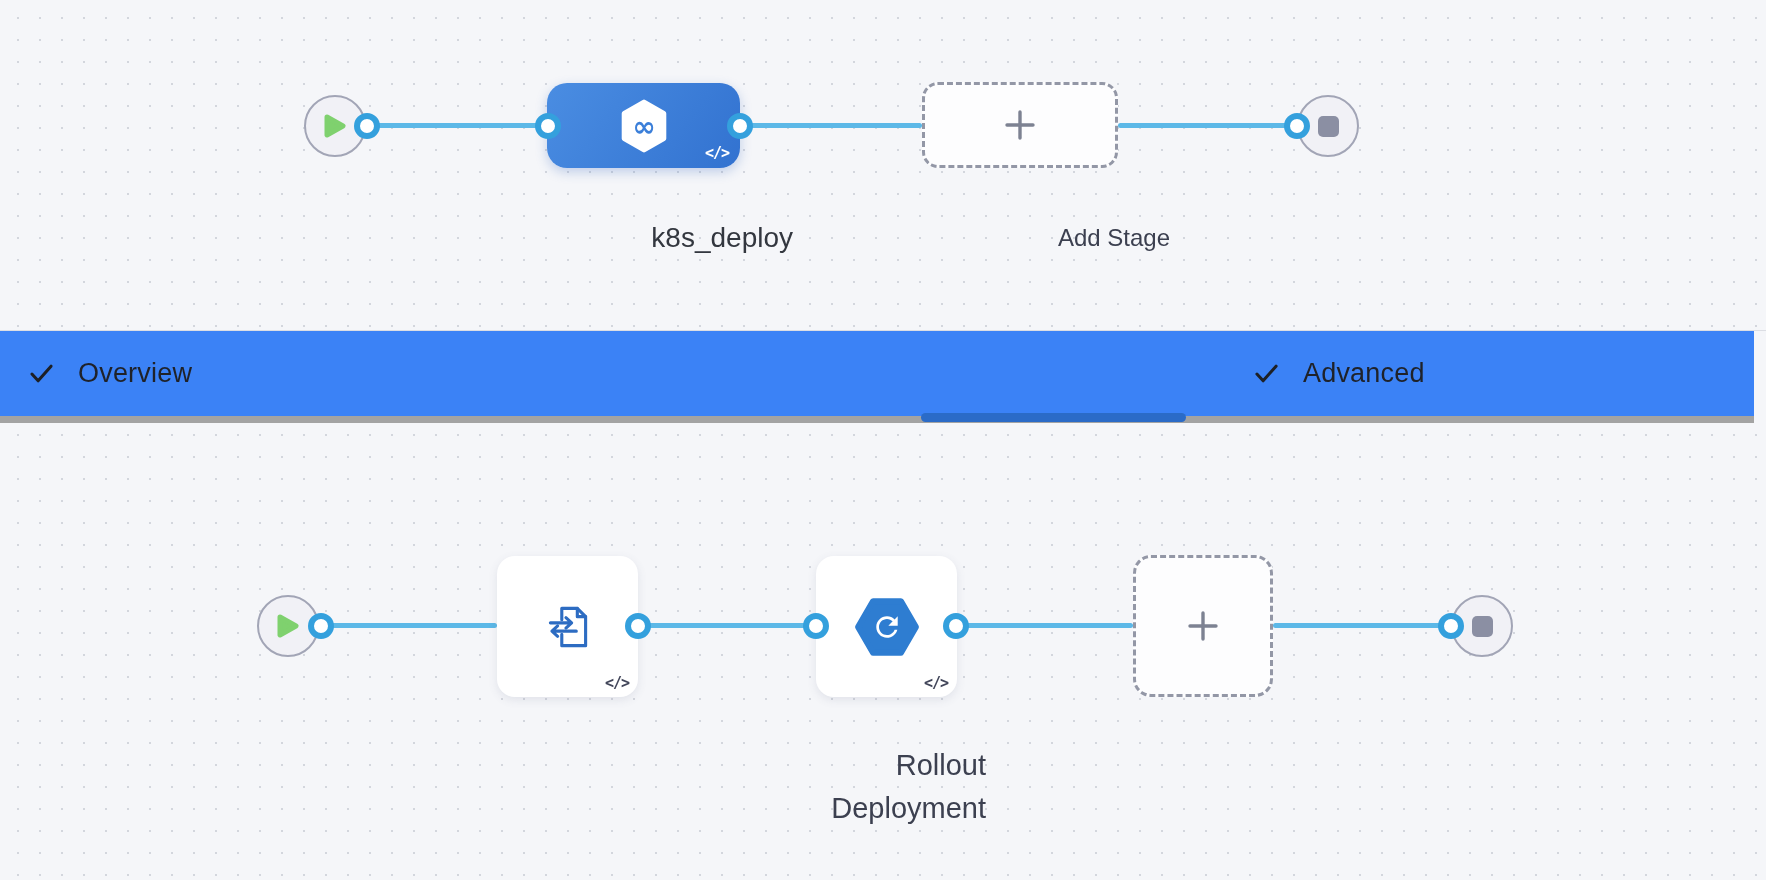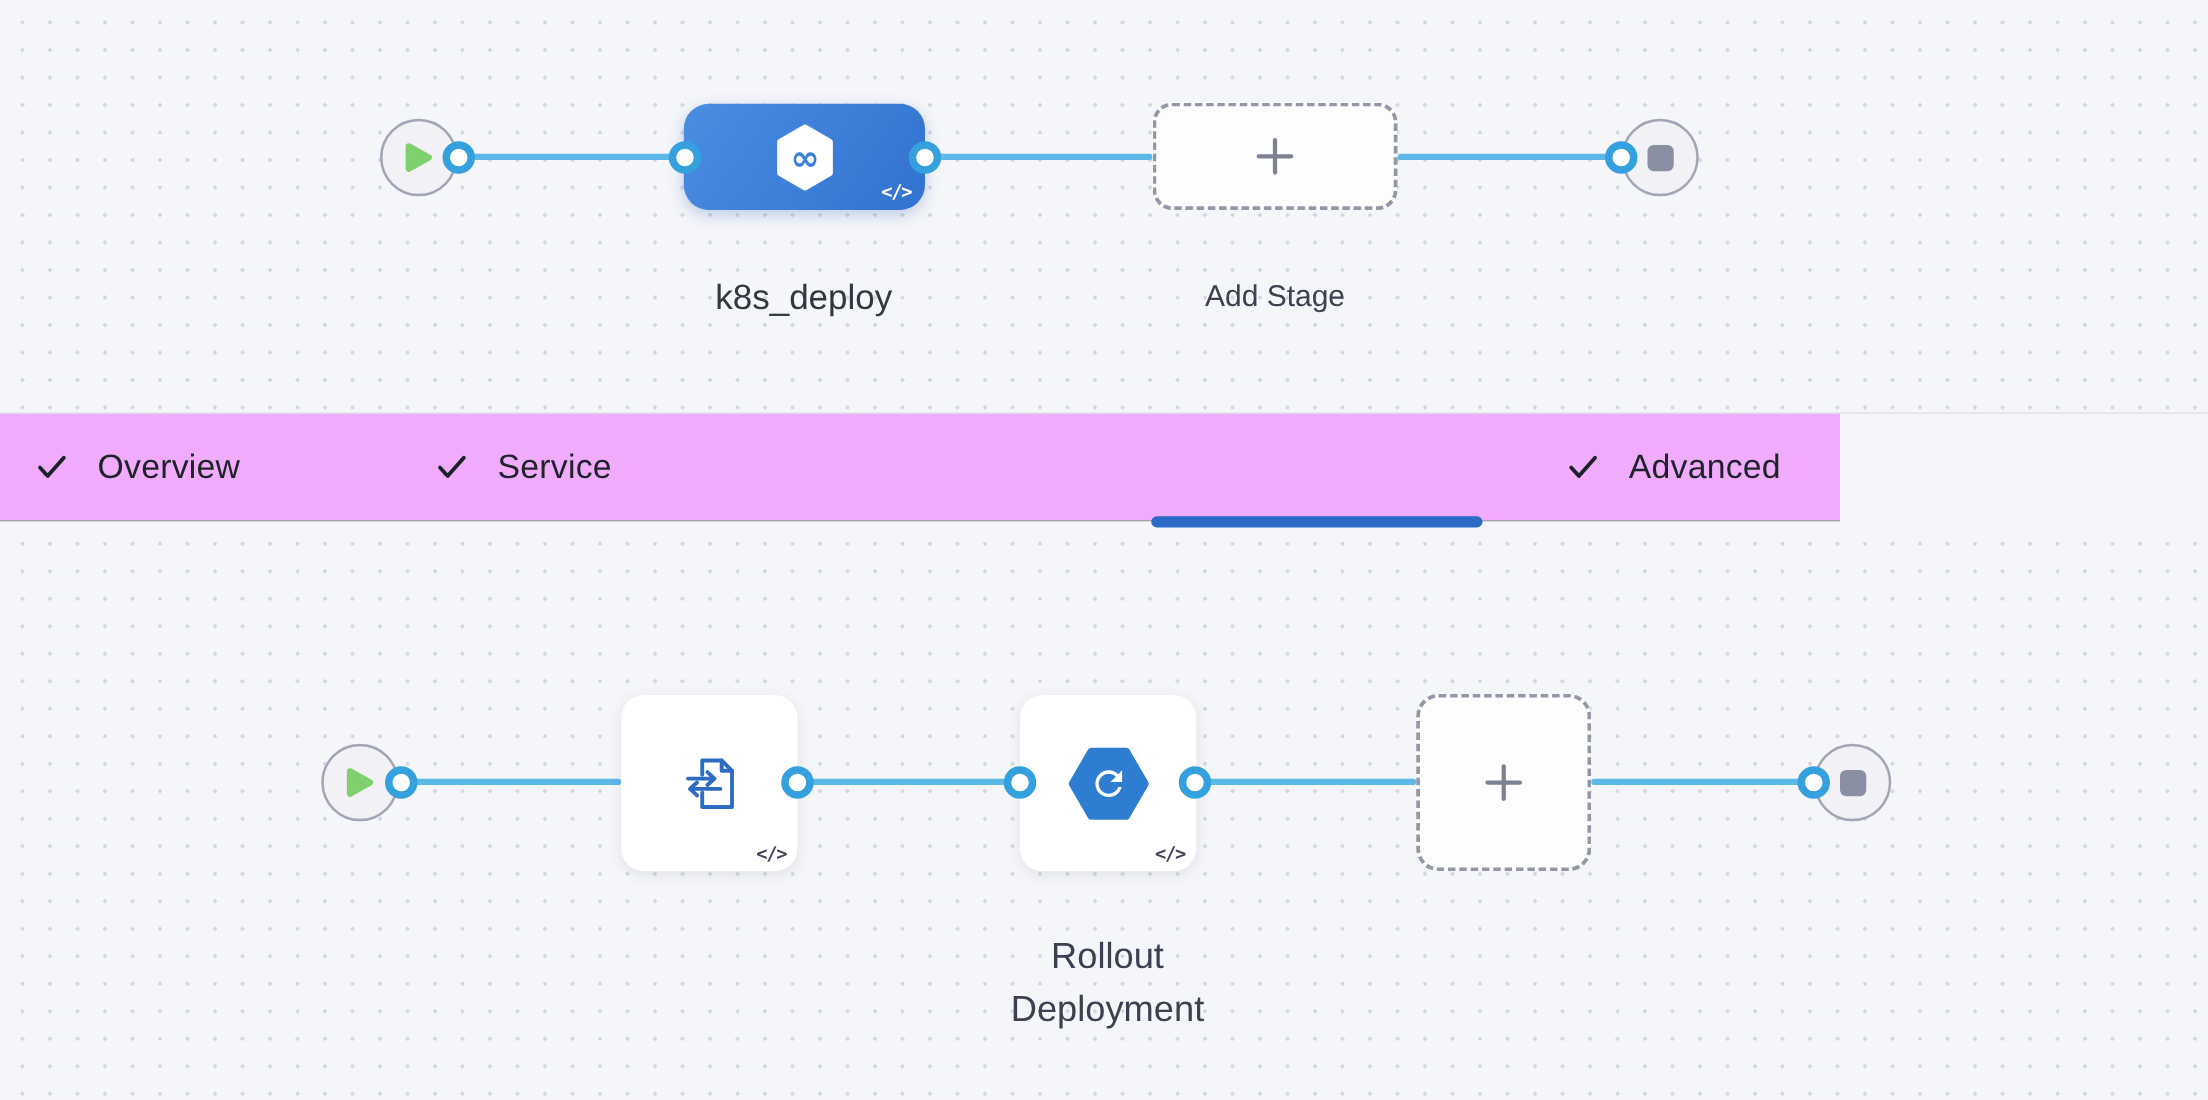--- a/index.html
+++ b/index.html
@@ -7,22 +7,22 @@
        font-family:"Liberation Sans","DejaVu Sans",sans-serif;}
 
   
   .canvas{position:absolute;left:0;width:1766px;background-color:#f5f6f9;
           background-image:radial-gradient(circle,#d3d6dd 1.3px,transparent 1.5px);
           background-size:22px 22px;background-position:7px 7px;}
   .canvas-top{top:0;height:330px;border-bottom:1px solid #dcdee4;}
   .canvas-bottom{top:417px;height:463px;}
 
   
-  .tabbar{position:absolute;left:0;top:331px;width:1472px;height:85px;background:#f0abfc;
-          border-bottom:1px solid #a3a3a3;z-index:4;}
+  .tabbar{position:absolute;left:0;top:331px;width:1754px;height:85px;background:#3b82f6;
+          border-bottom:7px solid #a3a3a3;z-index:4;}
   .tab{position:absolute;top:0;height:85px;display:flex;align-items:center;gap:23px;cursor:pointer;}
   .tab-label{font-size:27px;color:#1f2229;font-weight:400;letter-spacing:.2px;}
   .tab.active .tab-label{font-weight:700;color:#191c22;}
   .check-icon{width:27px;height:27px;flex:0 0 auto;}
   .tab-underline{position:absolute;left:921px;top:413px;width:265px;height:9px;border-radius:5px;
                  background:#2b6bc7;z-index:6;}
 
   
   .pline{position:absolute;height:5px;background:#5cb8e7;border-radius:3px;z-index:1;}
   .ring{position:absolute;width:26px;height:26px;box-sizing:border-box;border:6px solid #34a0dd;
@@ -39,21 +39,21 @@
   .dashed-box{position:absolute;box-sizing:border-box;border:3px dashed #9397a6;background:#fdfdfe;
               border-radius:18px;display:flex;align-items:center;justify-content:center;z-index:2;
               cursor:pointer;}
   .step-card{position:absolute;width:141px;height:141px;border-radius:18px;background:#ffffff;
              box-shadow:0 3px 10px rgba(80,90,120,.12);display:flex;align-items:center;
              justify-content:center;z-index:2;cursor:pointer;}
   .code-badge{position:absolute;right:9px;bottom:5px;font-family:"DejaVu Sans Mono",monospace;
               font-size:15px;font-weight:700;letter-spacing:-1px;color:#42465a;}
   .code-badge.on-blue{color:#ffffff;right:11px;bottom:6px;}
 
-  .node-label{position:absolute;text-align:center;font-size:29px;color:#33373f;line-height:43px;z-index:2;}
+  .node-label{position:absolute;text-align:right;font-size:29px;color:#33373f;line-height:43px;z-index:2;}
   .label-gray{color:#5c6075;}
   .label-dark{color:#3c4050;}
 </style>
 </head>
 <body>
 
 <div id="app">
 
   <div class="canvas canvas-top">
 
@@ -92,26 +92,20 @@
     <div class="node-label" style="left:493px;top:216px;width:300px;font-size:28px;">k8s_deploy</div>
     <div class="node-label label-dark" style="left:870px;top:216px;width:300px;font-size:24px;">Add Stage</div>
   </div>
 
   <div class="tabbar">
     <div class="tab" style="left:28px;">
       <svg class="check-icon" viewBox="0 0 24 24">
         <path d="M3.5 12.5 L9 18.5 L20.5 5.5" stroke="#1d2026" stroke-width="2.7" fill="none" stroke-linecap="round" stroke-linejoin="round"></path>
         </svg>
       <span class="tab-label">Overview</span>
-    </div>
-    <div class="tab" style="left:348px;">
-      <svg class="check-icon" viewBox="0 0 24 24">
-        <path d="M3.5 12.5 L9 18.5 L20.5 5.5" stroke="#1d2026" stroke-width="2.7" fill="none" stroke-linecap="round" stroke-linejoin="round"></path>
-        </svg>
-      <span class="tab-label">Service</span>
     </div>
     <div class="tab" style="left:1253px;">
       <svg class="check-icon" viewBox="0 0 24 24">
         <path d="M3.5 12.5 L9 18.5 L20.5 5.5" stroke="#1d2026" stroke-width="2.7" fill="none" stroke-linecap="round" stroke-linejoin="round"></path>
         </svg>
       <span class="tab-label">Advanced</span>
     </div>
   </div>
   <div class="tab-underline"></div>
 

